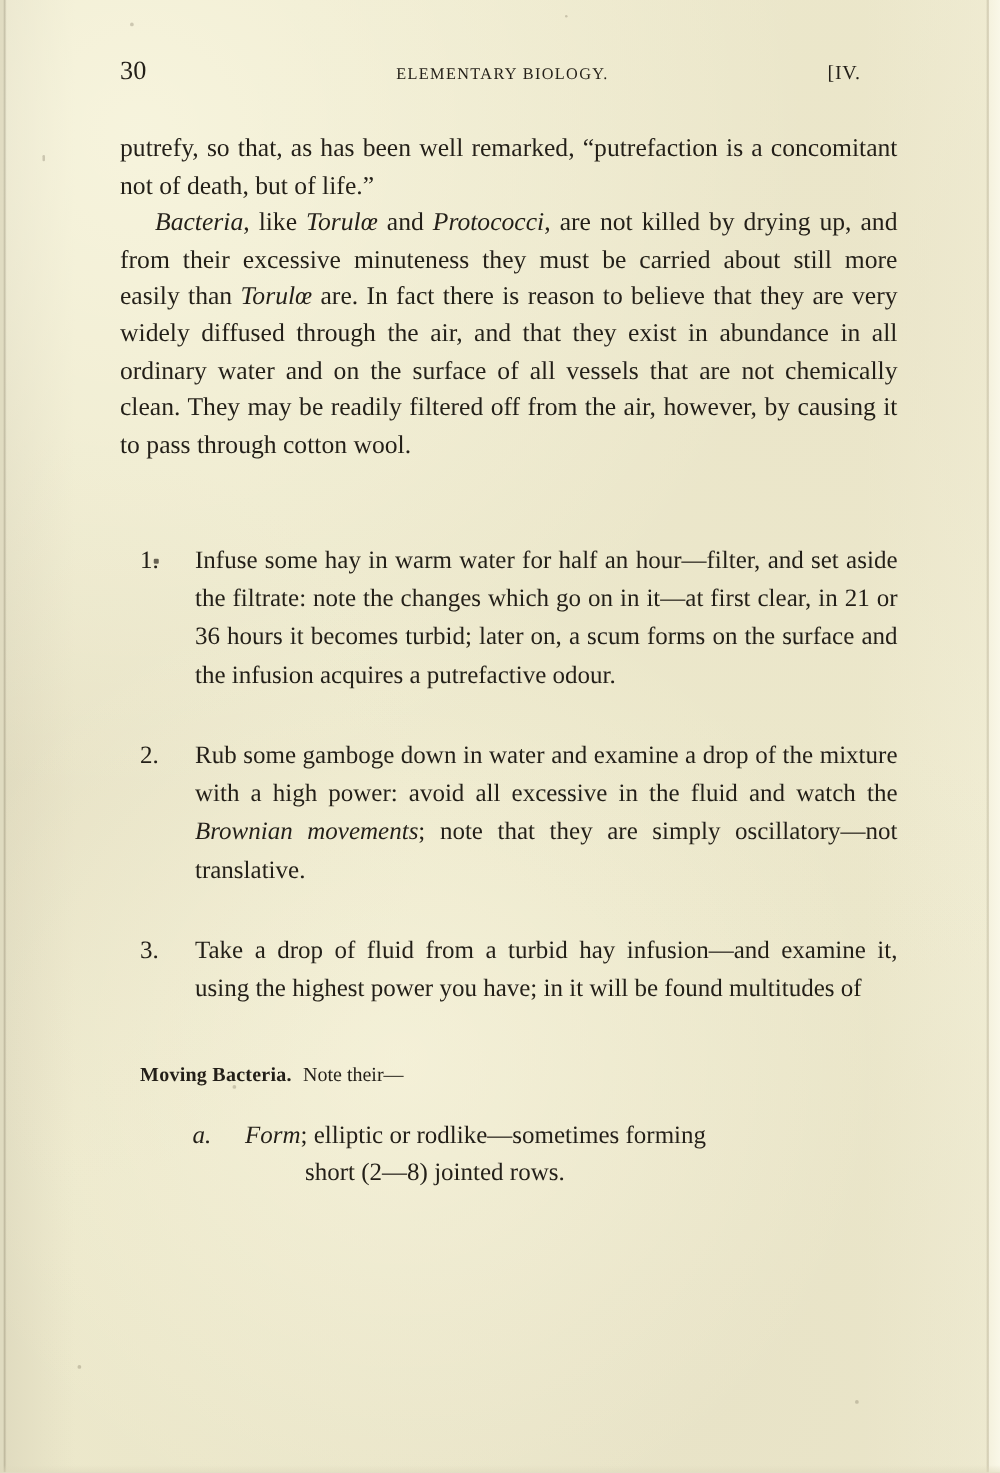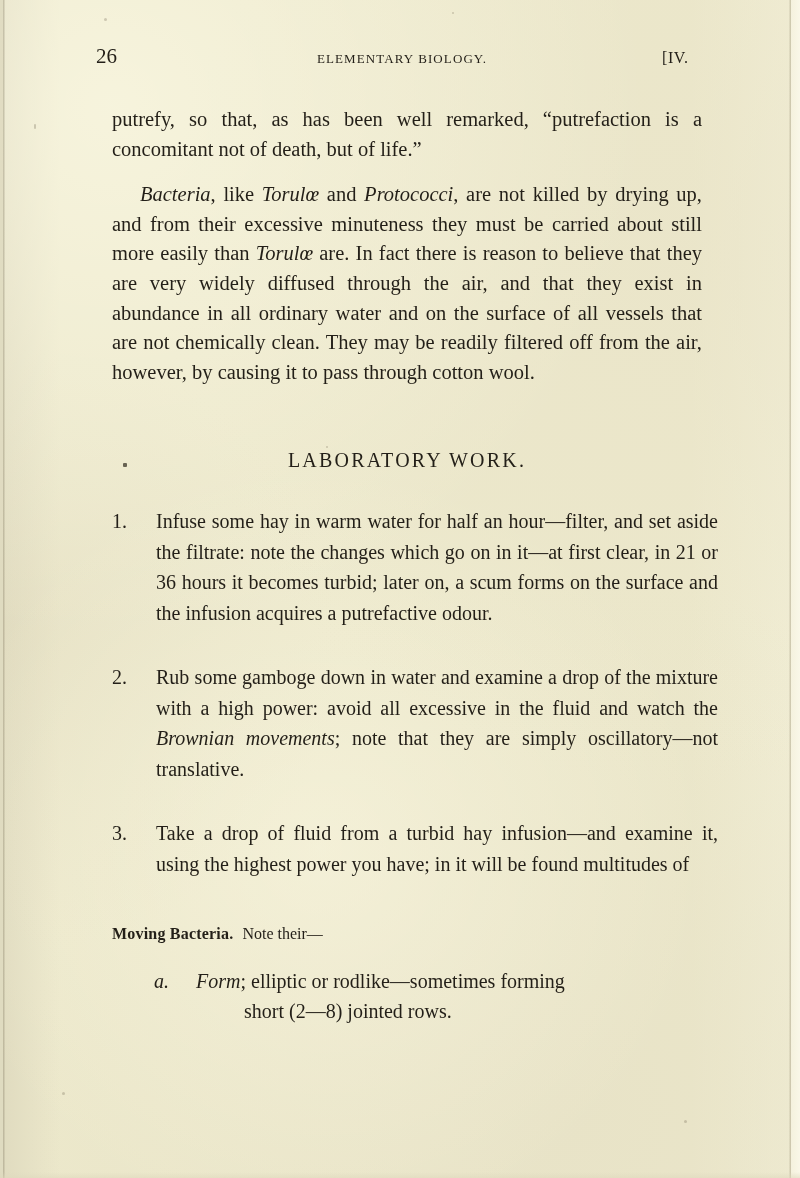--- a/index.html
+++ b/index.html
@@ -94,21 +94,21 @@
   .rh-sig {
     width: 56px;
     flex: 0 0 56px;
     text-align: left;
     font-size: 16px;
     letter-spacing: 0.6px;
   }
 
   
   p.body {
-    margin: 16px;
+    margin: 0;
     font-size: 20.5px;
     line-height: 29.6px;
     text-align: justify;
     text-justify: inter-word;
     hyphens: none;
     font-family: Liberation Serif, serif;
   }
   p.body.indent {
     text-indent: 28px;
   }
@@ -219,32 +219,31 @@
   <div class="speck" style="left:452px; top:12px; width:2px; height:2px;"></div>
   <div class="speck" style="left:34px;  top:124px; width:2px; height:5px; border-radius:1px;"></div>
   <div class="speck" style="left:186px; top:868px; width:3px; height:3px;"></div>
   <div class="speck" style="left:62px;  top:1092px; width:3px; height:3px;"></div>
   <div class="speck" style="left:684px; top:1120px; width:3px; height:3px;"></div>
   <div class="speck" style="left:326px; top:446px; width:2px; height:2px;"></div>
 
   <div class="content">
 
     <div class="running-head">
-      <span class="rh-folio">26</span>
+      <span class="rh-folio">30</span>
       <span class="rh-title">ELEMENTARY BIOLOGY.</span>
       <span class="rh-sig">[IV.</span>
     </div>
 
     <p class="body"><span>putrefy, so that, as has been well remarked, “putrefaction is a concomitant not of death, but of life.”</span></p>
 
     <p class="body indent"><i>Bacteria</i><span>, like </span><i>Torulœ</i><span> and </span><i>Protococci</i><span>, are not killed by drying up, and from their excessive minuteness they must be carried about still more easily than </span><i>Torulœ</i><span> are.  In fact there is reason to believe that they are very widely diffused through the air, and that they exist in abundance in all ordinary water and on the surface of all vessels that are not chemically clean.  They may be readily filtered off from the air, however, by causing it to pass through cotton wool.</span></p>
 
     <div class="section-head">
       <span class="head-dot"></span>
-      <span>LABORATORY WORK.</span>
     </div>
 
     <ol class="lab-list">
 
       <li class="lab-item">
         <span class="lab-num">1.</span>
         <span class="lab-text">Infuse some hay in warm water for half an hour—filter, and set aside the filtrate: note the changes which go on in it—at first clear, in 21 or 36 hours it becomes turbid; later on, a scum forms on the surface and the infusion acquires a putrefactive odour.</span>
       </li>
 
       <li class="lab-item">

